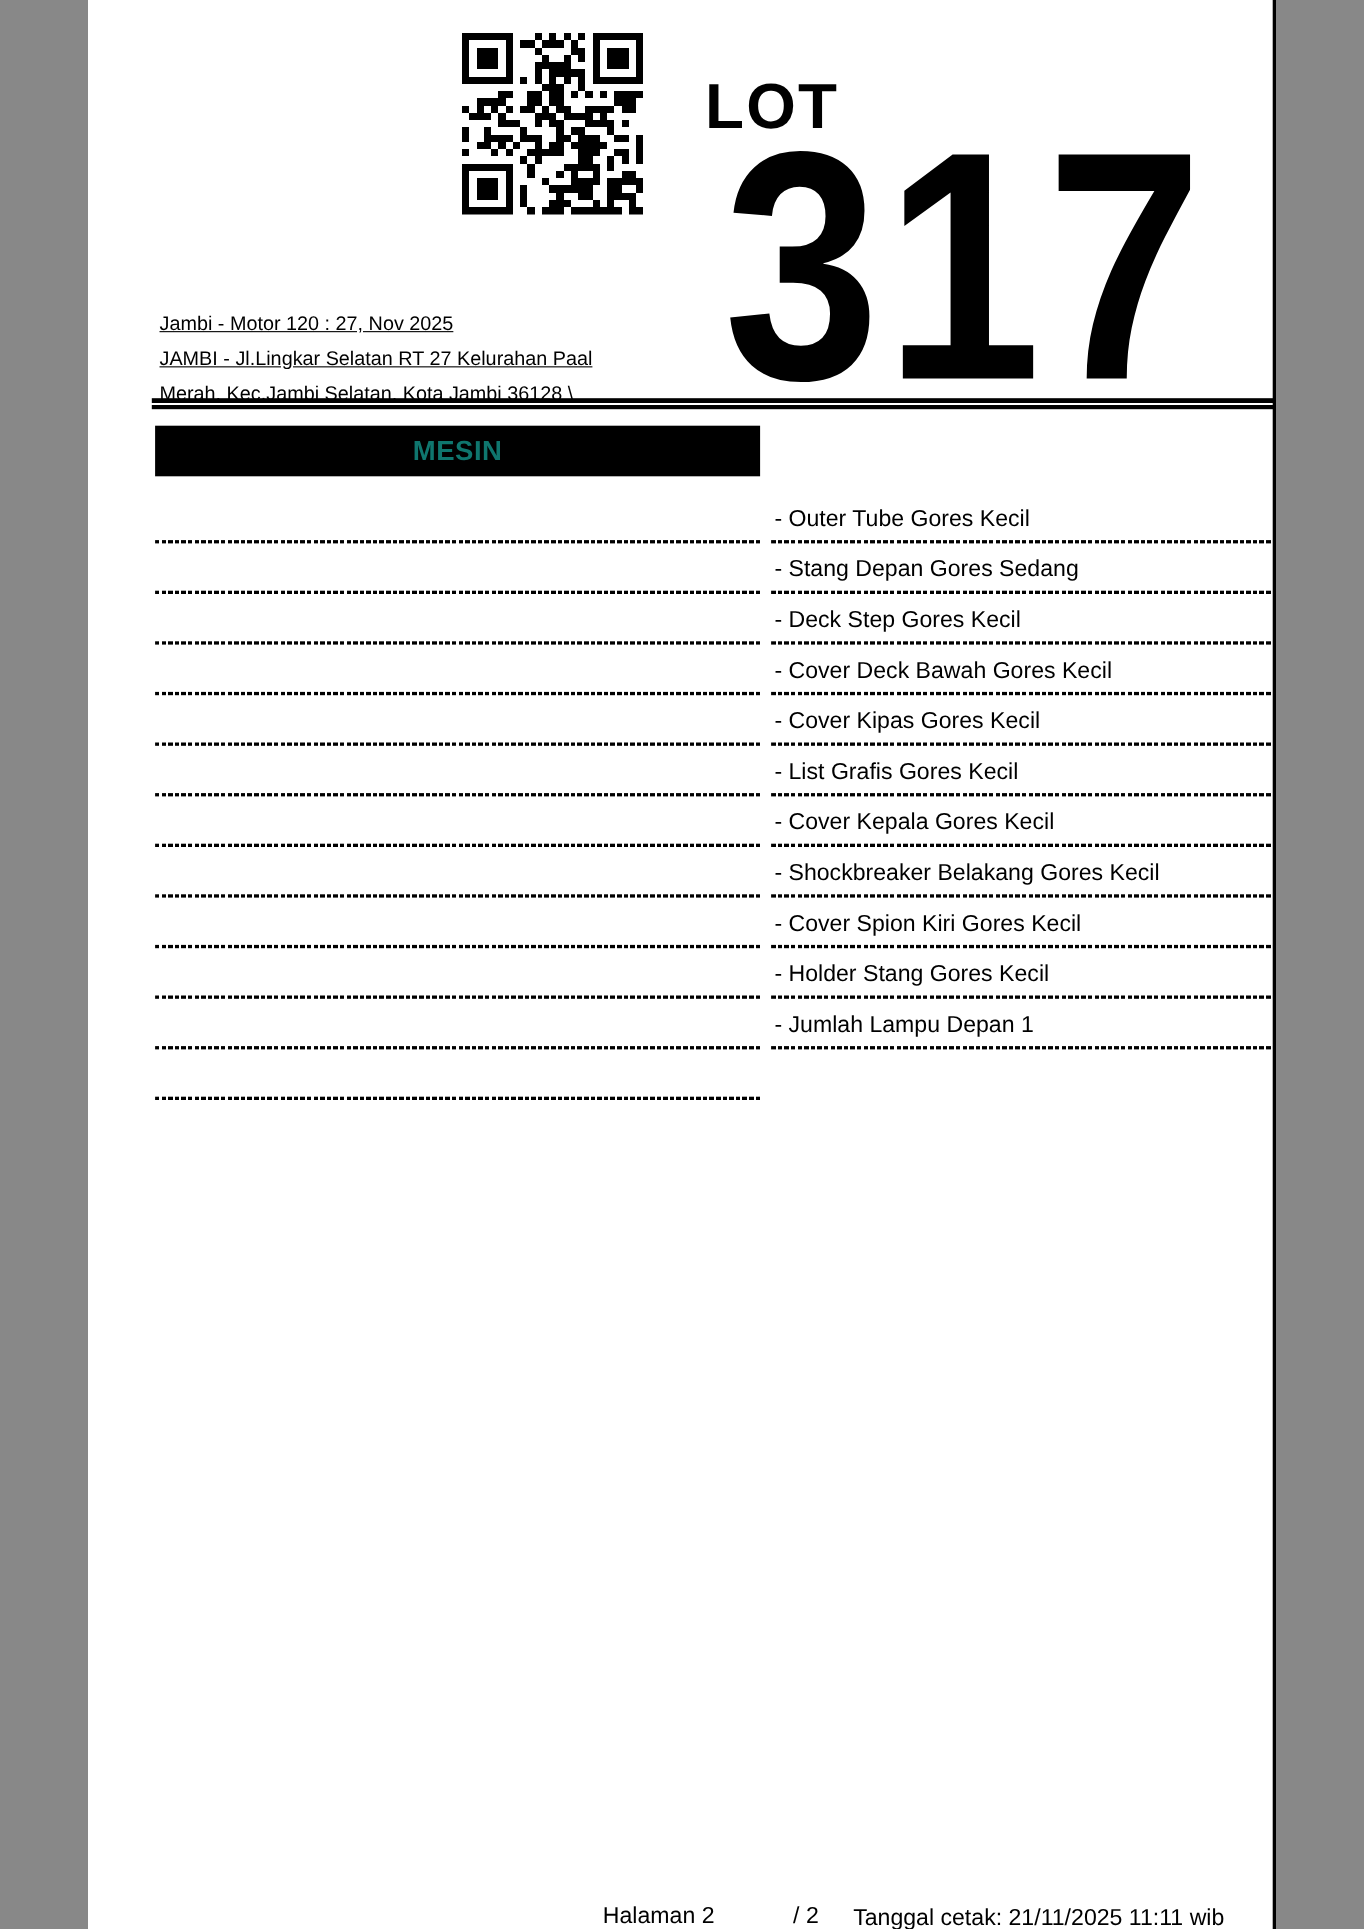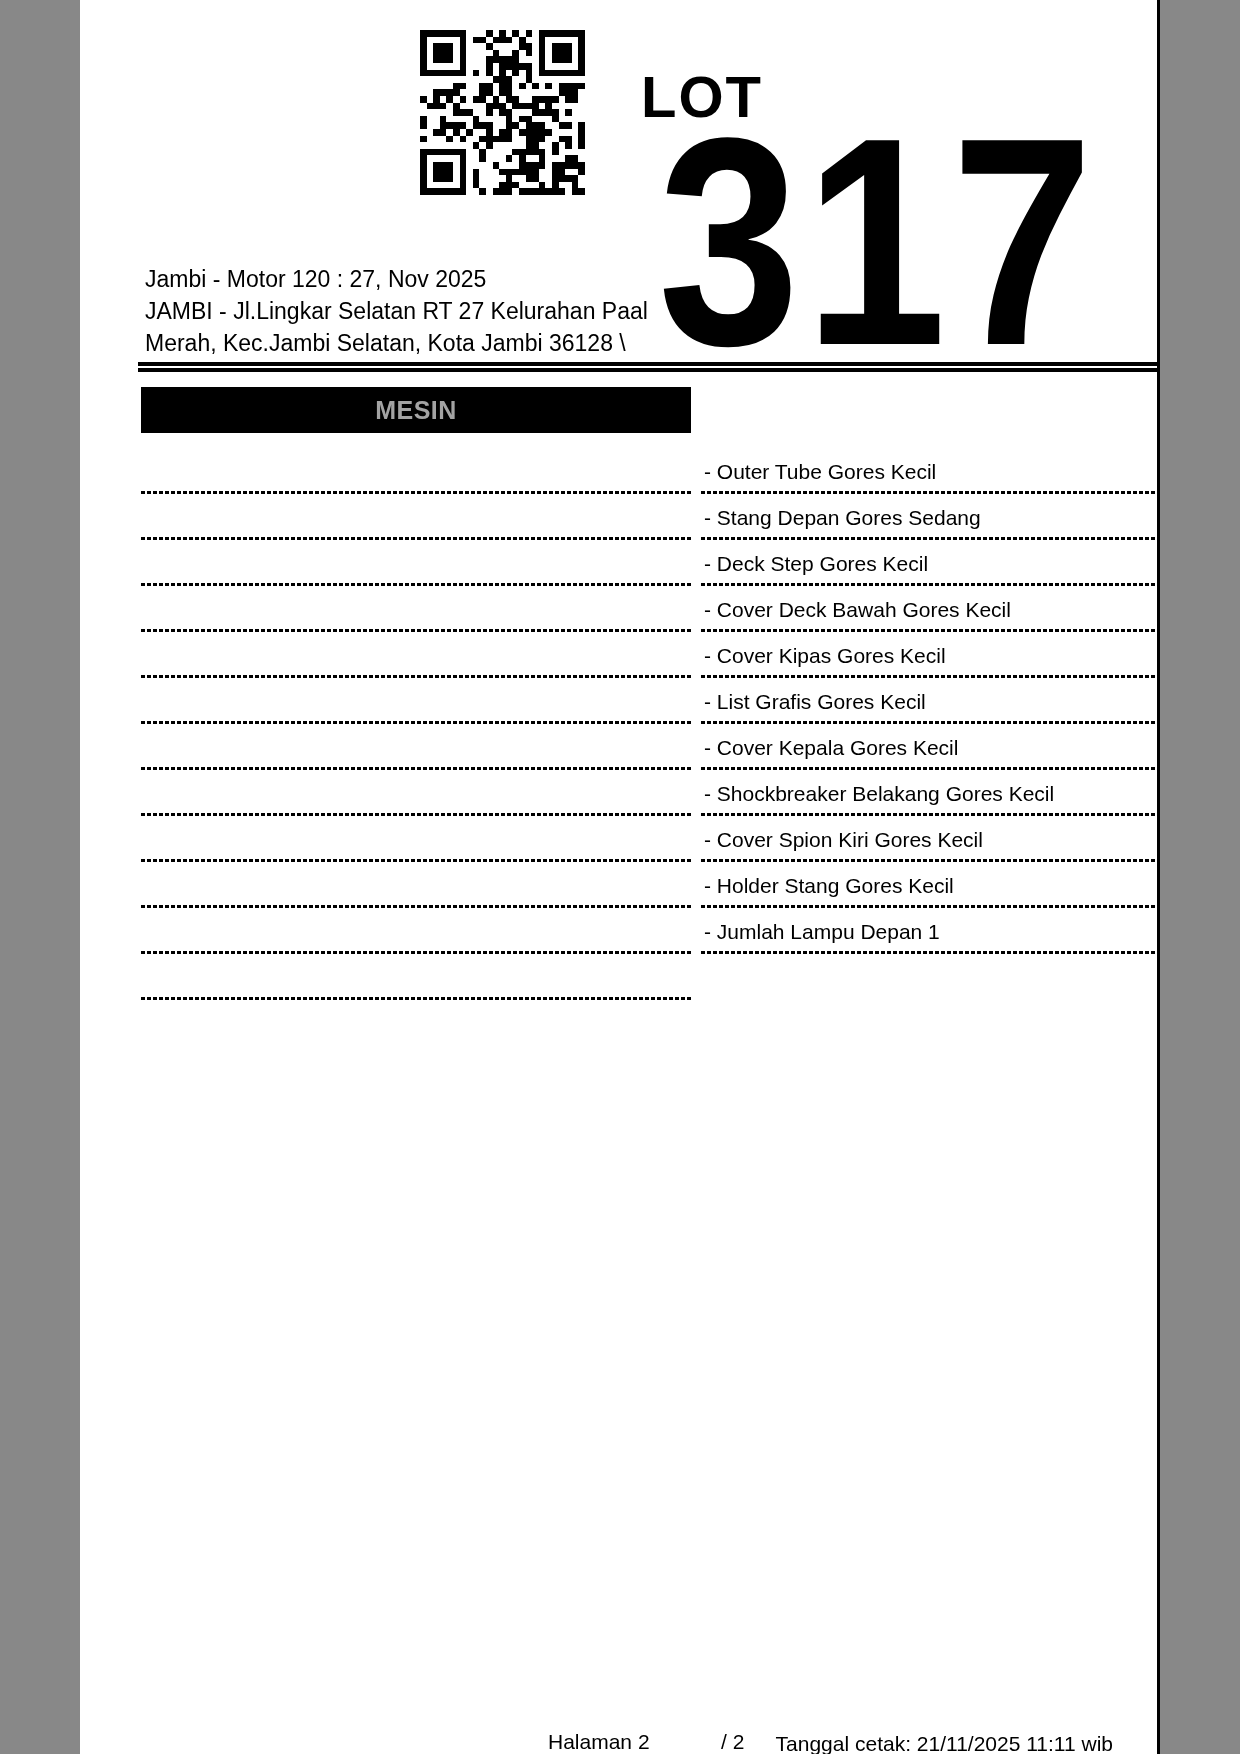--- a/index.html
+++ b/index.html
@@ -17,29 +17,29 @@
   .lot-label{
     position:absolute;left:561px;top:68px;
     font-size:58px;font-weight:bold;line-height:58px;letter-spacing:2px;
   }
   .lot-number{
     position:absolute;left:578px;top:94px;
     font-size:296px;font-weight:bold;line-height:296px;
     letter-spacing:6px;white-space:nowrap;
     transform:scaleX(0.86);transform-origin:left top;
   }
-  .address{position:absolute;left:65px;top:263px;font-size:23px;line-height:32px;}
+  .address{position:absolute;left:65px;top:278px;font-size:18px;line-height:32px;text-decoration:underline;}
   .double-rule{
     position:absolute;left:58px;top:362px;width:1117px;height:10px;
     background:linear-gradient(#000 0 4px,#fff 4px 6px,#000 6px 10px);
   }
   .insp-table{position:absolute;left:61px;top:387px;width:1110px;}
   .bars{display:grid;grid-template-columns:550px 550px;column-gap:10px;}
   .bar{
-    height:46px;background:#000;color:#a3a3a3;
+    height:46px;background:#000;color:#0f766e;
     font-size:25px;font-weight:bold;line-height:46px;
     text-align:center;letter-spacing:0.5px;
   }
   .cols{display:grid;grid-template-columns:550px 550px;column-gap:10px;padding-top:15px;}
   .col{display:block;}
   .row{
     box-sizing:border-box;height:46px;
     display:flex;align-items:flex-end;
     padding:0 0 12px 3px;
     font-size:21px;line-height:21px;white-space:nowrap;

